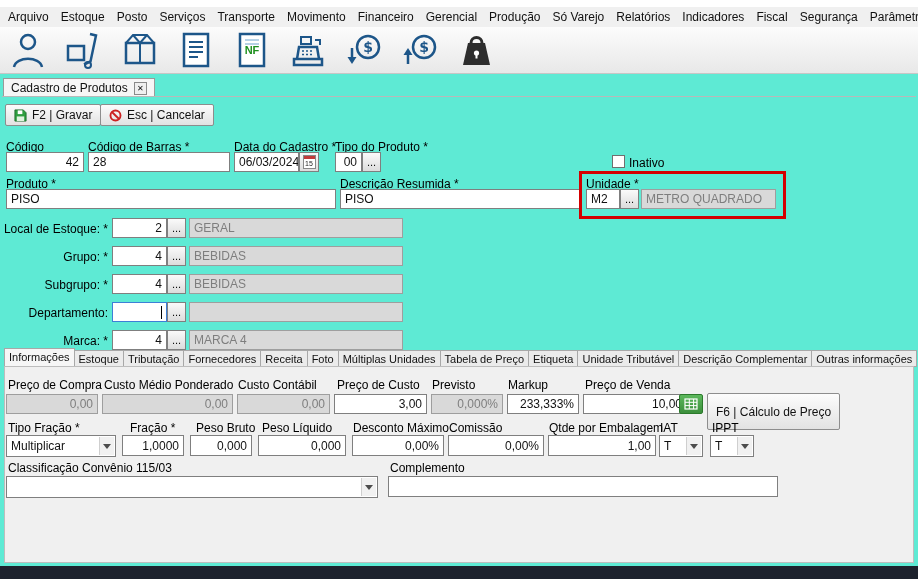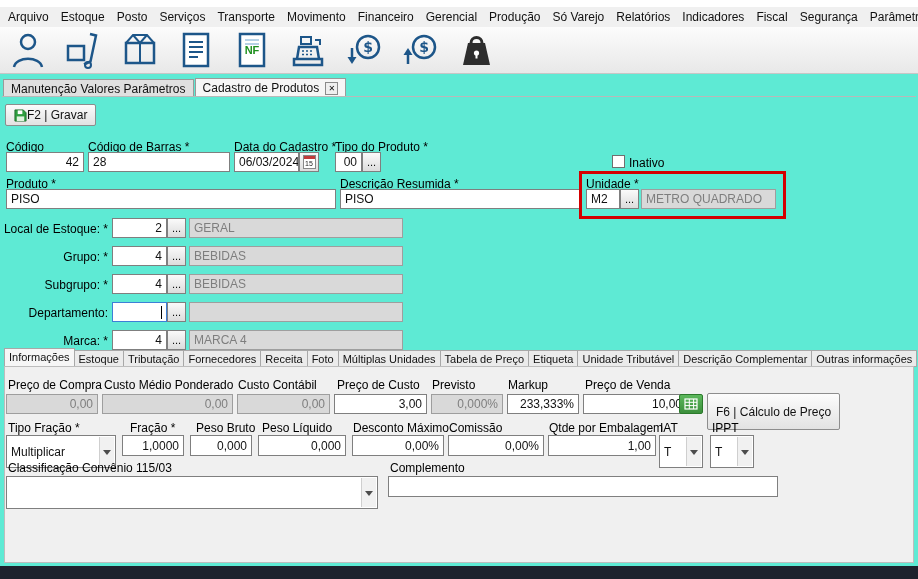--- a/index.html
+++ b/index.html
@@ -9,35 +9,35 @@
   .menubar{position:absolute;top:7px;left:0;right:0;height:20px;display:flex;align-items:center;padding-left:2px;background:#f0f0f0;}
   .menu-item{padding:2px 6px;white-space:nowrap;cursor:default;}
   .toolbar{position:absolute;top:27px;left:0;right:0;height:47px;background:linear-gradient(180deg,#fcfcfc,#e8e8e8);border-bottom:1px solid #c6c6c6;display:flex;align-items:center;gap:16px;padding-left:8px;}
   .tool{width:40px;height:44px;display:flex;align-items:center;justify-content:center;position:relative;}
   .nf-label{position:absolute;left:0;right:0;top:16px;text-align:center;font-weight:bold;font-size:11px;color:#1e8f1e;}
   .tabstrip{position:absolute;top:78px;left:3px;height:19px;display:flex;align-items:flex-end;gap:1px;}
   .tab{height:18px;display:flex;align-items:center;gap:6px;padding:0 7px;border:1px solid #9a9a9a;border-bottom:none;background:#e0e0e0;white-space:nowrap;cursor:default;}
   .tab.active{background:#f6f6f6;height:19px;}
   .tab-close{width:13px;height:13px;border:1px solid #8a8a8a;background:#efefef;font-size:8px;line-height:11px;text-align:center;cursor:default;}
   .content-line{position:absolute;top:96px;left:2px;right:2px;border-top:1px solid #b9b9b9;}
-  .abtn{position:absolute;height:22px;display:flex;align-items:center;padding:0 8px;border:1px solid #8d8d8d;border-radius:2px;background:linear-gradient(#fcfcfc,#e2e2e2);font-size:12px;white-space:nowrap;cursor:default;}
+  .abtn{position:absolute;height:22px;display:flex;align-items:center;gap:5px;padding:0 8px;border:1px solid #8d8d8d;border-radius:2px;background:linear-gradient(#fcfcfc,#e2e2e2);font-size:12px;white-space:nowrap;cursor:default;}
   .lbl{position:absolute;white-space:nowrap;font-size:12px;color:#000;}
   .lbl.r{transform:translateX(-100%);}
   .fld{position:absolute;height:20px;border:1px solid #7f7f7f;background:#fff;display:flex;align-items:center;padding:0 4px;font-size:12px;white-space:nowrap;overflow:hidden;}
   .fld.gray{background:#d9d9d9;color:#7e7e7e;border-color:#9e9e9e;}
   .fld.num{justify-content:flex-end;}
   .fld.focused{border:1px solid #3e7fd6;}
   .caret{width:1px;height:13px;background:#000;margin-left:1px;}
   .ebtn{position:absolute;width:19px;height:20px;border:1px solid #7f7f7f;background:linear-gradient(#fafafa,#dcdcdc);display:flex;align-items:center;justify-content:center;font-size:11px;line-height:1;cursor:default;}
   .calbtn{position:absolute;width:20px;height:20px;border:1px solid #7f7f7f;background:linear-gradient(#fafafa,#dcdcdc);display:flex;align-items:center;justify-content:center;cursor:default;}
   .cal{width:13px;height:14px;border:1px solid #888;background:#fff;}
   .cal-top{height:3px;background:#c23b3b;}
   .cal-num{font-size:7px;line-height:9px;text-align:center;color:#222;}
   .checkbox{position:absolute;width:13px;height:13px;border:1px solid #6f6f6f;background:#fff;cursor:default;}
-  .combo{position:absolute;height:33px;border:1px solid #7f7f7f;background:#fff;display:flex;align-items:center;padding:0 18px 0 4px;font-size:12px;white-space:nowrap;overflow:hidden;cursor:default;}
+  .combo{position:absolute;height:22px;border:1px solid #7f7f7f;background:#fff;display:flex;align-items:center;padding:0 18px 0 4px;font-size:12px;white-space:nowrap;overflow:hidden;cursor:default;}
   .combo-arrow{position:absolute;right:1px;top:1px;bottom:1px;width:15px;background:#f1f1f1;border-left:1px solid #cfcfcf;display:flex;align-items:center;justify-content:center;}
   .combo-arrow::after{content:"";border:4px solid transparent;border-top:5px solid #4d4d4d;margin-top:5px;}
   .hl-rect{position:absolute;border:3px solid #d40000;pointer-events:none;}
   .dtabs{position:absolute;top:348px;left:4px;height:19px;display:flex;align-items:flex-end;}
   .dtab{height:17px;padding:2px 4px;font-size:11px;border:1px solid #a8a8a8;border-left:none;background:#ebebeb;white-space:nowrap;cursor:default;}
   .dtab:first-child{border-left:1px solid #a8a8a8;}
   .dtab.active{background:#f6f6f6;height:19px;border-bottom:none;}
   .panel{position:absolute;top:366px;left:4px;width:910px;height:197px;border:1px solid #bdbdbd;background:#f0f0f0;}
   .greenbtn{position:absolute;width:24px;height:20px;border:1px solid #2b7a2b;border-radius:2px;background:linear-gradient(#5cb85c,#3c8f3c);display:flex;align-items:center;justify-content:center;cursor:default;}
   .statusbar{position:absolute;left:0;right:0;bottom:0;height:13px;background:#1d222d;}
@@ -129,37 +129,41 @@
       <svg width="36" height="38" viewBox="0 0 36 38">
         <path d="M13 12 a5.5 5.5 0 0 1 11 0" fill="none" stroke="#2d2d2d" stroke-width="3"></path>
         <path d="M10 12 h17 l5 22 h-27 z" fill="#2d2d2d"></path>
         <circle cx="18.5" cy="22" r="2.6" fill="#ffffff"></circle>
         <rect x="17.5" y="23" width="2" height="4.5" fill="#ffffff"></rect>
       </svg>
     </div>
   </div>
 
   <div class="tabstrip">
-    <div class="tab">
-      <span>Manutenção Valores Parâmetros</span>
-    </div>
     <div class="tab active">
       <span>Cadastro de Produtos</span>
       <span class="tab-close">✕</span>
     </div>
   </div>
   <div class="content-line"></div>
 
   <div class="abtn" style="left:5px;top:104px;">
     <svg width="13" height="13" viewBox="0 0 14 14">
       <path d="M1 1 h9 l3 3 v9 h-12 z" fill="#2e9e3f" stroke="#1c6e2c"></path>
       <rect x="4" y="1.5" width="5" height="4" fill="#ffffff"></rect>
       <rect x="3" y="8" width="8" height="5" fill="#dff3df"></rect>
     </svg>
     <span>F2 | Gravar</span>
+  </div>
+  <div class="abtn" style="left:100px;top:104px;">
+    <svg width="13" height="13" viewBox="0 0 14 14">
+      <circle cx="7" cy="7" r="5.4" fill="none" stroke="#cc2222" stroke-width="2"></circle>
+      <line x1="3.2" y1="3.2" x2="10.8" y2="10.8" stroke="#cc2222" stroke-width="2"></line>
+    </svg>
+    <span>Esc | Cancelar</span>
   </div>
 
   <span class="lbl" style="left:6px;top:140px;">Código</span>
   <div class="fld num" style="left:6px;top:152px;width:78px;">42</div>
 
   <span class="lbl" style="left:88px;top:140px;">Código de Barras *</span>
   <div class="fld" style="left:88px;top:152px;width:142px;">28</div>
 
   <span class="lbl" style="left:234px;top:140px;">Data do Cadastro *</span>
   <div class="fld" style="left:234px;top:152px;width:65px;">06/03/2024</div>

